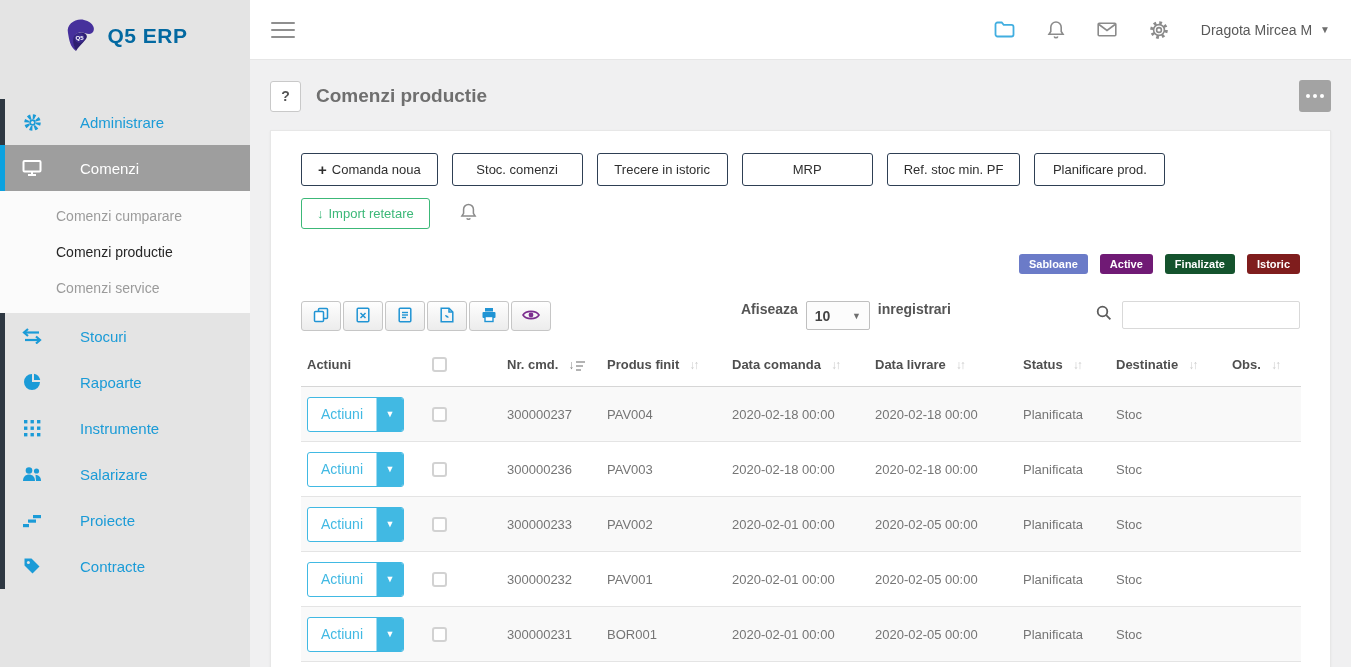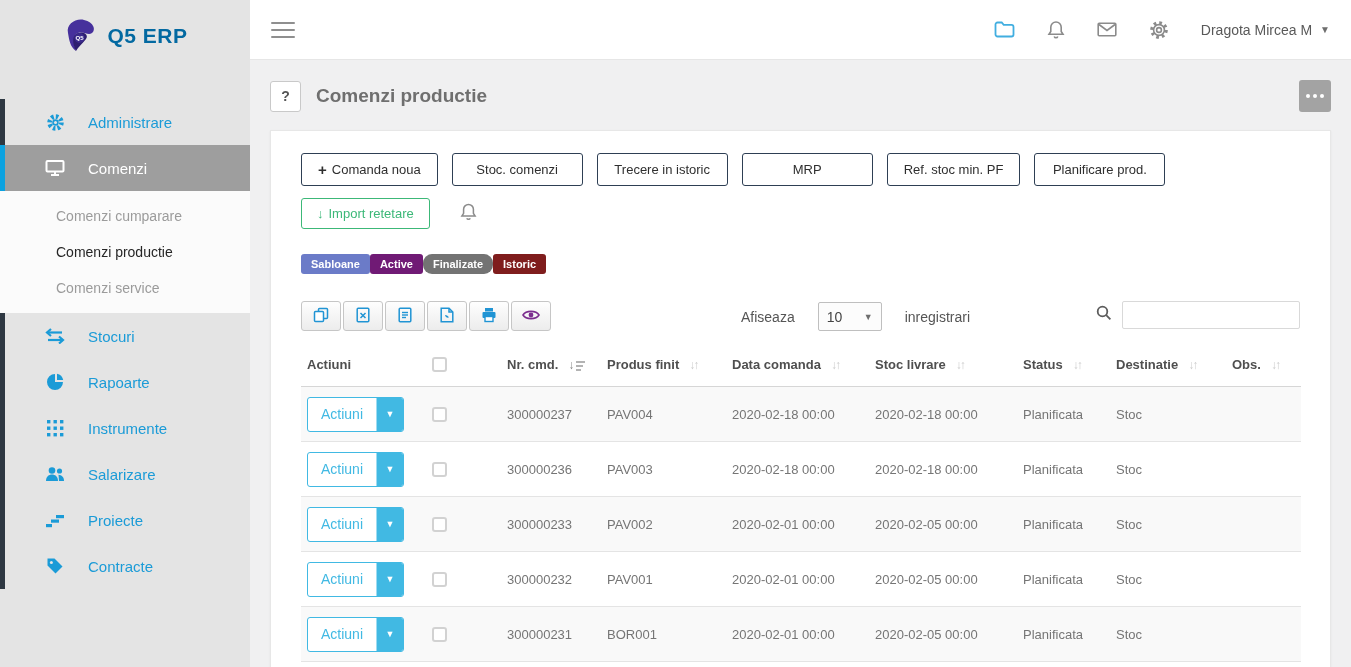--- a/index.html
+++ b/index.html
@@ -3,21 +3,21 @@
 <meta charset="utf-8">
 <style>
   * { margin:0; padding:0; box-sizing:border-box; }
   html,body { width:1351px; height:667px; overflow:hidden; }
   body { font-family:"Liberation Sans","DejaVu Sans",sans-serif; background:#f0f0f1; position:relative; }
 
   
   .sidebar { position:absolute; left:0; top:0; width:250px; height:667px; background:#e4e4e4; z-index:3; }
   .logo-area { height:99px; display:flex; align-items:flex-start; justify-content:center; padding-top:17px; gap:9px; }
   .logo-text { color:#0369a1; font-size:21px; font-weight:bold; letter-spacing:.5px; margin-top:7px; }
-  .nav-item { height:46px; display:flex; align-items:center; border-left:5px solid #2e3842; padding-left:40px; gap:23px; color:#1b9bd7; font-size:15px; cursor:pointer; }
+  .nav-item { height:46px; display:flex; align-items:center; border-left:5px solid #2e3842; padding-left:17px; gap:38px; color:#1b9bd7; font-size:15px; cursor:pointer; }
   .nav-item .nicon { width:20px; display:flex; justify-content:center; align-items:center; }
   .nav-item.active { background:#9e9e9e; border-left-color:#0ca2e0; color:#fff; }
   .submenu { background:#fbfbfb; padding:7px 0; }
   .sub-item { height:36px; display:flex; align-items:center; padding-left:56px; font-size:14px; color:#9b9b9b; cursor:pointer; }
   .sub-item.active { color:#262626; }
 
   
   .topbar { position:absolute; left:250px; top:0; width:1101px; height:60px; background:#fff; border-bottom:1px solid #e6e6e6; display:flex; align-items:center; padding:0 21px; z-index:2; }
   .hamburger { width:24px; height:16px; display:flex; flex-direction:column; justify-content:space-between; cursor:pointer; }
   .hamburger i { display:block; height:2px; background:#8f8f8f; border-radius:1px; }
@@ -35,27 +35,27 @@
   .dots-btn i { width:4px; height:4px; background:#fff; border-radius:50%; }
 
   .card { margin:13px 20px 0 20px; background:#fff; border:1px solid #e7e7e7; box-shadow:0 1px 2px rgba(0,0,0,.06); padding:22px 30px 30px 30px; height:575px; }
 
   .btn-row { display:flex; gap:14px; }
   .btn { height:33px; min-width:131px; padding:0 16px; background:#fff; border:1px solid #2e3f54; border-radius:3px; font-size:13px; color:#2f2f2f; display:flex; align-items:center; justify-content:center; gap:5px; cursor:pointer; }
   .btn .plus { font-weight:bold; font-size:15px; }
   .row2 { margin-top:12px; display:flex; align-items:center; gap:30px; }
   .btn-import { height:31px; padding:0 15px; border:1px solid #3cb878; color:#3cb878; border-radius:3px; background:#fff; font-size:13px; display:flex; align-items:center; gap:5px; cursor:pointer; }
 
-  .badge-row { margin-top:25px; display:flex; justify-content:flex-start; gap:0; }
+  .badge-row { margin-top:25px; display:flex; justify-content:flex-end; gap:12px; }
   .badge { height:20px; padding:0 10px; border-radius:3px; color:#fff; font-size:11px; font-weight:bold; display:flex; align-items:center; cursor:pointer; }
 
   .controls-row { margin-top:27px; position:relative; height:31px; }
   .export-group { display:flex; gap:2px; }
   .exp-btn { width:40px; height:30px; border:1px solid #c6c6c6; border-radius:3px; background:linear-gradient(#fefefe,#ececec); display:flex; align-items:center; justify-content:center; cursor:pointer; }
-  .show-group { position:absolute; left:440px; top:0; height:31px; display:flex; align-items:center; gap:23px; font-size:14px; color:#555; }
+  .show-group { position:absolute; left:440px; top:0; height:31px; display:flex; align-items:flex-start; gap:8px; font-size:14px; color:#555;font-weight:bold; }
   .select-box { width:64px; height:29px; border:1px solid #bfbfbf; border-radius:2px; background:#fcfcfc; display:flex; align-items:center; justify-content:space-between; padding:0 8px; font-size:14px; color:#444; cursor:pointer; }
   .search-group { position:absolute; right:0; top:0; display:flex; align-items:center; gap:10px; }
   .search-input { width:178px; height:28px; border:1px solid #d9d9d9; border-radius:2px; background:#fff; font-size:13px; padding:0 8px; color:#555; outline:none; }
 
   table.grid { margin-top:13px; width:100%; border-collapse:collapse; table-layout:fixed; }
   .grid th { text-align:left; font-size:13px; color:#4f4f4f; padding:12px 6px 14px 6px; border-bottom:1px solid #d6d6d6; font-weight:bold; }
   .grid td { font-size:13px; color:#757575; padding:0 6px; height:55px; border-bottom:1px solid #e4e4e4; }
   .grid tbody tr:nth-child(odd) td { background:#f9f9f9; }
   .th-inner { display:inline-flex; align-items:center; gap:10px; }
   .sort-both { display:inline-flex; color:#cdcdcd; font-size:12px; letter-spacing:-2px; }
@@ -280,21 +280,21 @@
         <svg width="17" height="20" viewBox="0 0 18 20">
             <path d="M9 2 a5.2 5.2 0 0 1 5.2 5.2 V11.4 L16 14.2 H2 L3.8 11.4 V7.2 A5.2 5.2 0 0 1 9 2 Z" fill="none" stroke="#8b8b8b" stroke-width="1.6"></path>
             <path d="M7.2 16.5 a1.9 1.9 0 0 0 3.6 0" fill="none" stroke="#8b8b8b" stroke-width="1.6"></path>
           </svg>
       </span>
     </div>
 
     <div class="badge-row">
       <span class="badge" style="background: rgb(107, 123, 200);">Sabloane</span>
       <span class="badge" style="background: #701a75;">Active</span>
-      <span class="badge" style="background: #737373; border-radius: 9px;">Finalizate</span>
+      <span class="badge" style="background: #14532d;">Finalizate</span>
       <span class="badge" style="background: #7f1d1d;">Istoric</span>
     </div>
 
     <div class="controls-row">
       <div class="export-group">
         <button class="exp-btn">
           <span><svg width="16" height="16" viewBox="0 0 16 16">
                 <rect x="5.5" y="1.5" width="9" height="10" rx="1" fill="none" stroke="#2094d4" stroke-width="1.5"></rect>
                 <rect x="1.5" y="4.5" width="9" height="10" rx="1" fill="#fff" stroke="#2094d4" stroke-width="1.5"></rect>
               </svg></span>
@@ -394,21 +394,21 @@
                 </span>
               </span></th>
           <th><span class="th-inner">
                 <span>Data comanda</span>
                 <span class="sort-both">
                   <span>↓</span>
                   <span>↑</span>
                 </span>
               </span></th>
           <th><span class="th-inner">
-                <span>Stoc livrare</span>
+                <span>Data livrare</span>
                 <span class="sort-both">
                   <span>↓</span>
                   <span>↑</span>
                 </span>
               </span></th>
           <th><span class="th-inner">
                 <span>Status</span>
                 <span class="sort-both">
                   <span>↓</span>
                   <span>↑</span>

